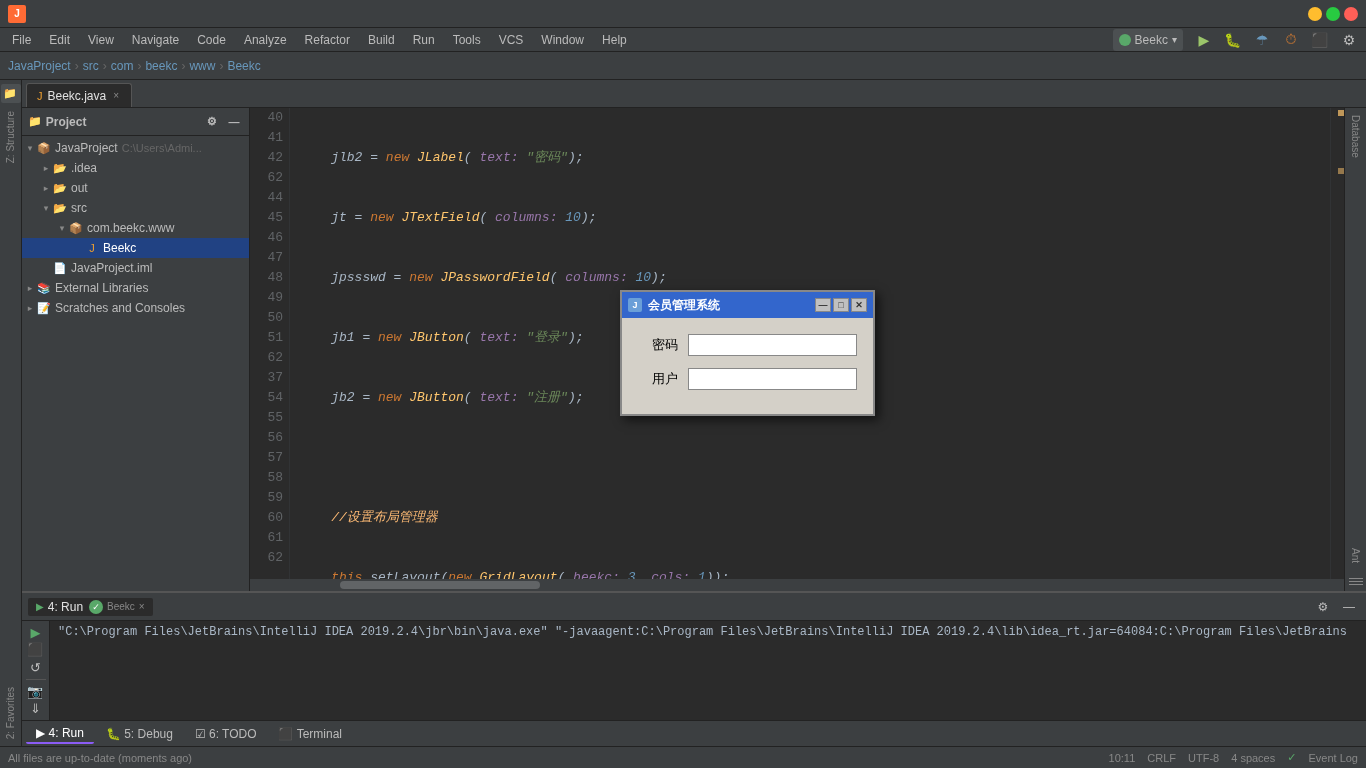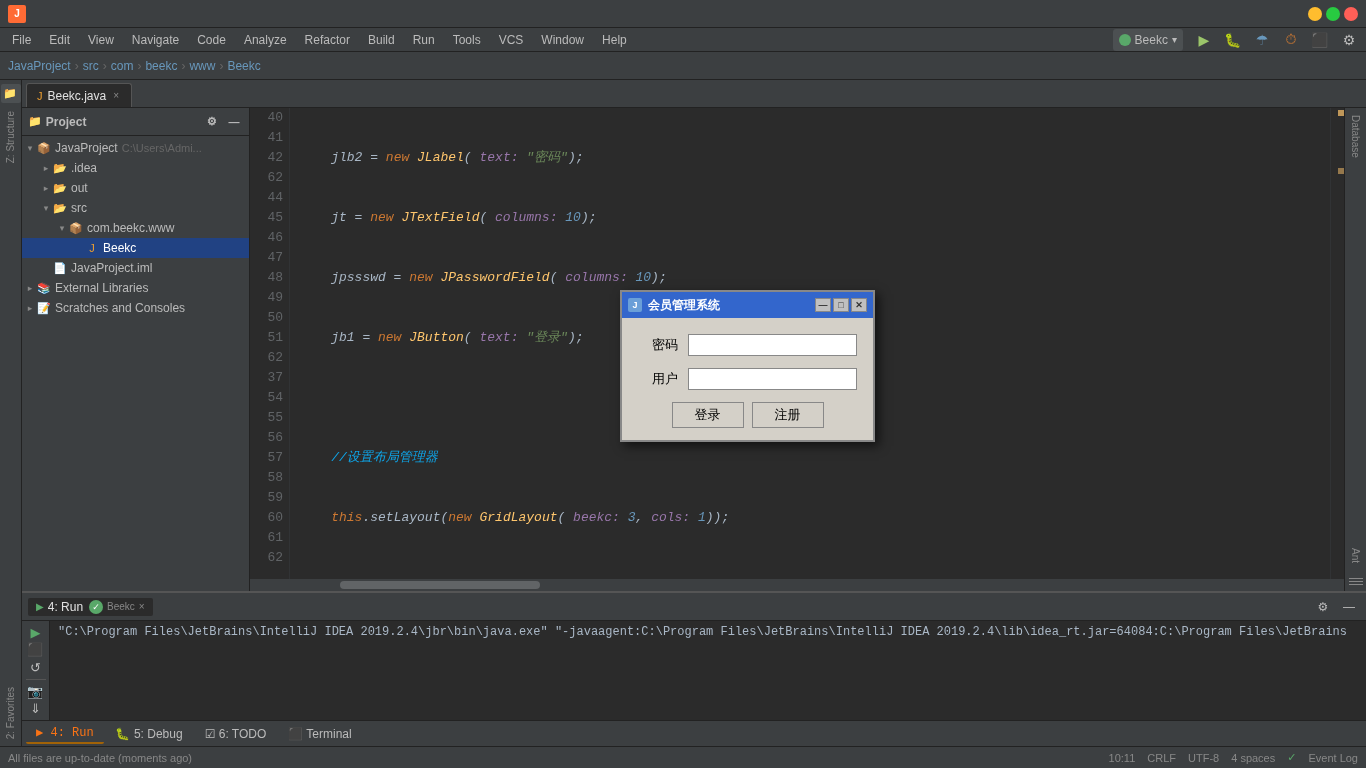--- a/index.html
+++ b/index.html
@@ -226,32 +226,31 @@
       overflow: auto;
     }
     .code-line { min-height: 20px; font-style: italic; }
 
     
     .kw { color: #cc7832; }
     .str { color: #6a8759; }
     .num { color: #6897bb; }
     .cls { color: #ffc66d; }
     .param { color: #9876aa; }
-    .cmt { color: #0ea5e9; }
+    .cmt { color: #fdba74; }
     .bottom-tab {
       padding: 2px 10px;
       font-size: 12px;
       color: #bbb;
       cursor: pointer;
       border-radius: 2px;
     }
     .bottom-tab.active {
-      color: #f97316;
-      border-bottom: 2px solid #a16207;
-      font-family: Liberation Mono, monospace;
+      color: #ffffff;
+      border-bottom: 2px solid #8b5cf6;
     }
     #bottom-console {
       flex: 1;
       background: #2b2b2b;
       padding: 4px 8px;
       font-family: 'Consolas', 'Courier New', monospace;
       font-size: 12px;
       color: #a9b7c6;
       overflow: auto;
     }
@@ -672,20 +671,21 @@
               <div>60</div>
                 <div>61</div>
                 <div>62</div>
             </div>
 
             <div id="code-lines">
               <div class="code-line">    jlb2 = <span class="kw">new</span> <span class="cls">JLabel</span>(<span class="param"> text:</span> <span class="str">"密码"</span>);</div>
               <div class="code-line">    jt = <span class="kw">new</span> <span class="cls">JTextField</span>(<span class="param"> columns:</span> <span class="num">10</span>);</div>
               <div class="code-line">    jpssswd = <span class="kw">new</span> <span class="cls">JPasswordField</span>(<span class="param"> columns:</span> <span class="num">10</span>);</div>
               <div class="code-line">    jb1 = <span class="kw">new</span> <span class="cls">JButton</span>(<span class="param"> text:</span> <span class="str">"登录"</span>);</div>
+              <div class="code-line">    jb2 = <span class="kw">new</span> <span class="cls">JButton</span>(<span class="param"> text:</span> <span class="str">"注册"</span>);</div>
               <div class="code-line"> </div>
               <div class="code-line">    <span class="cmt">//设置布局管理器</span></div>
               <div class="code-line">    <span class="kw">this</span>.setLayout(<span class="kw">new</span> <span class="cls">GridLayout</span>(<span class="param"> beekc:</span> <span class="num">3</span>, <span class="param">cols:</span> <span class="num">1</span>));</div>
               
               
               
               
               
               
               
@@ -794,19 +794,15 @@
     </div>
     <div id="popup-body">
       <div class="popup-field">
         <span class="popup-label">密码</span>
         <input type="password" class="popup-input" value="" style="">
       </div>
       <div class="popup-field">
         <span class="popup-label">用户</span>
         <input type="text" class="popup-input" value="" style="">
       </div>
-      <div id="popup-buttons">
-        <button class="popup-btn">登录</button>
-        <button class="popup-btn">注册</button>
-      </div>
     </div>
   </div>
 </div>
 
 </body></html>

